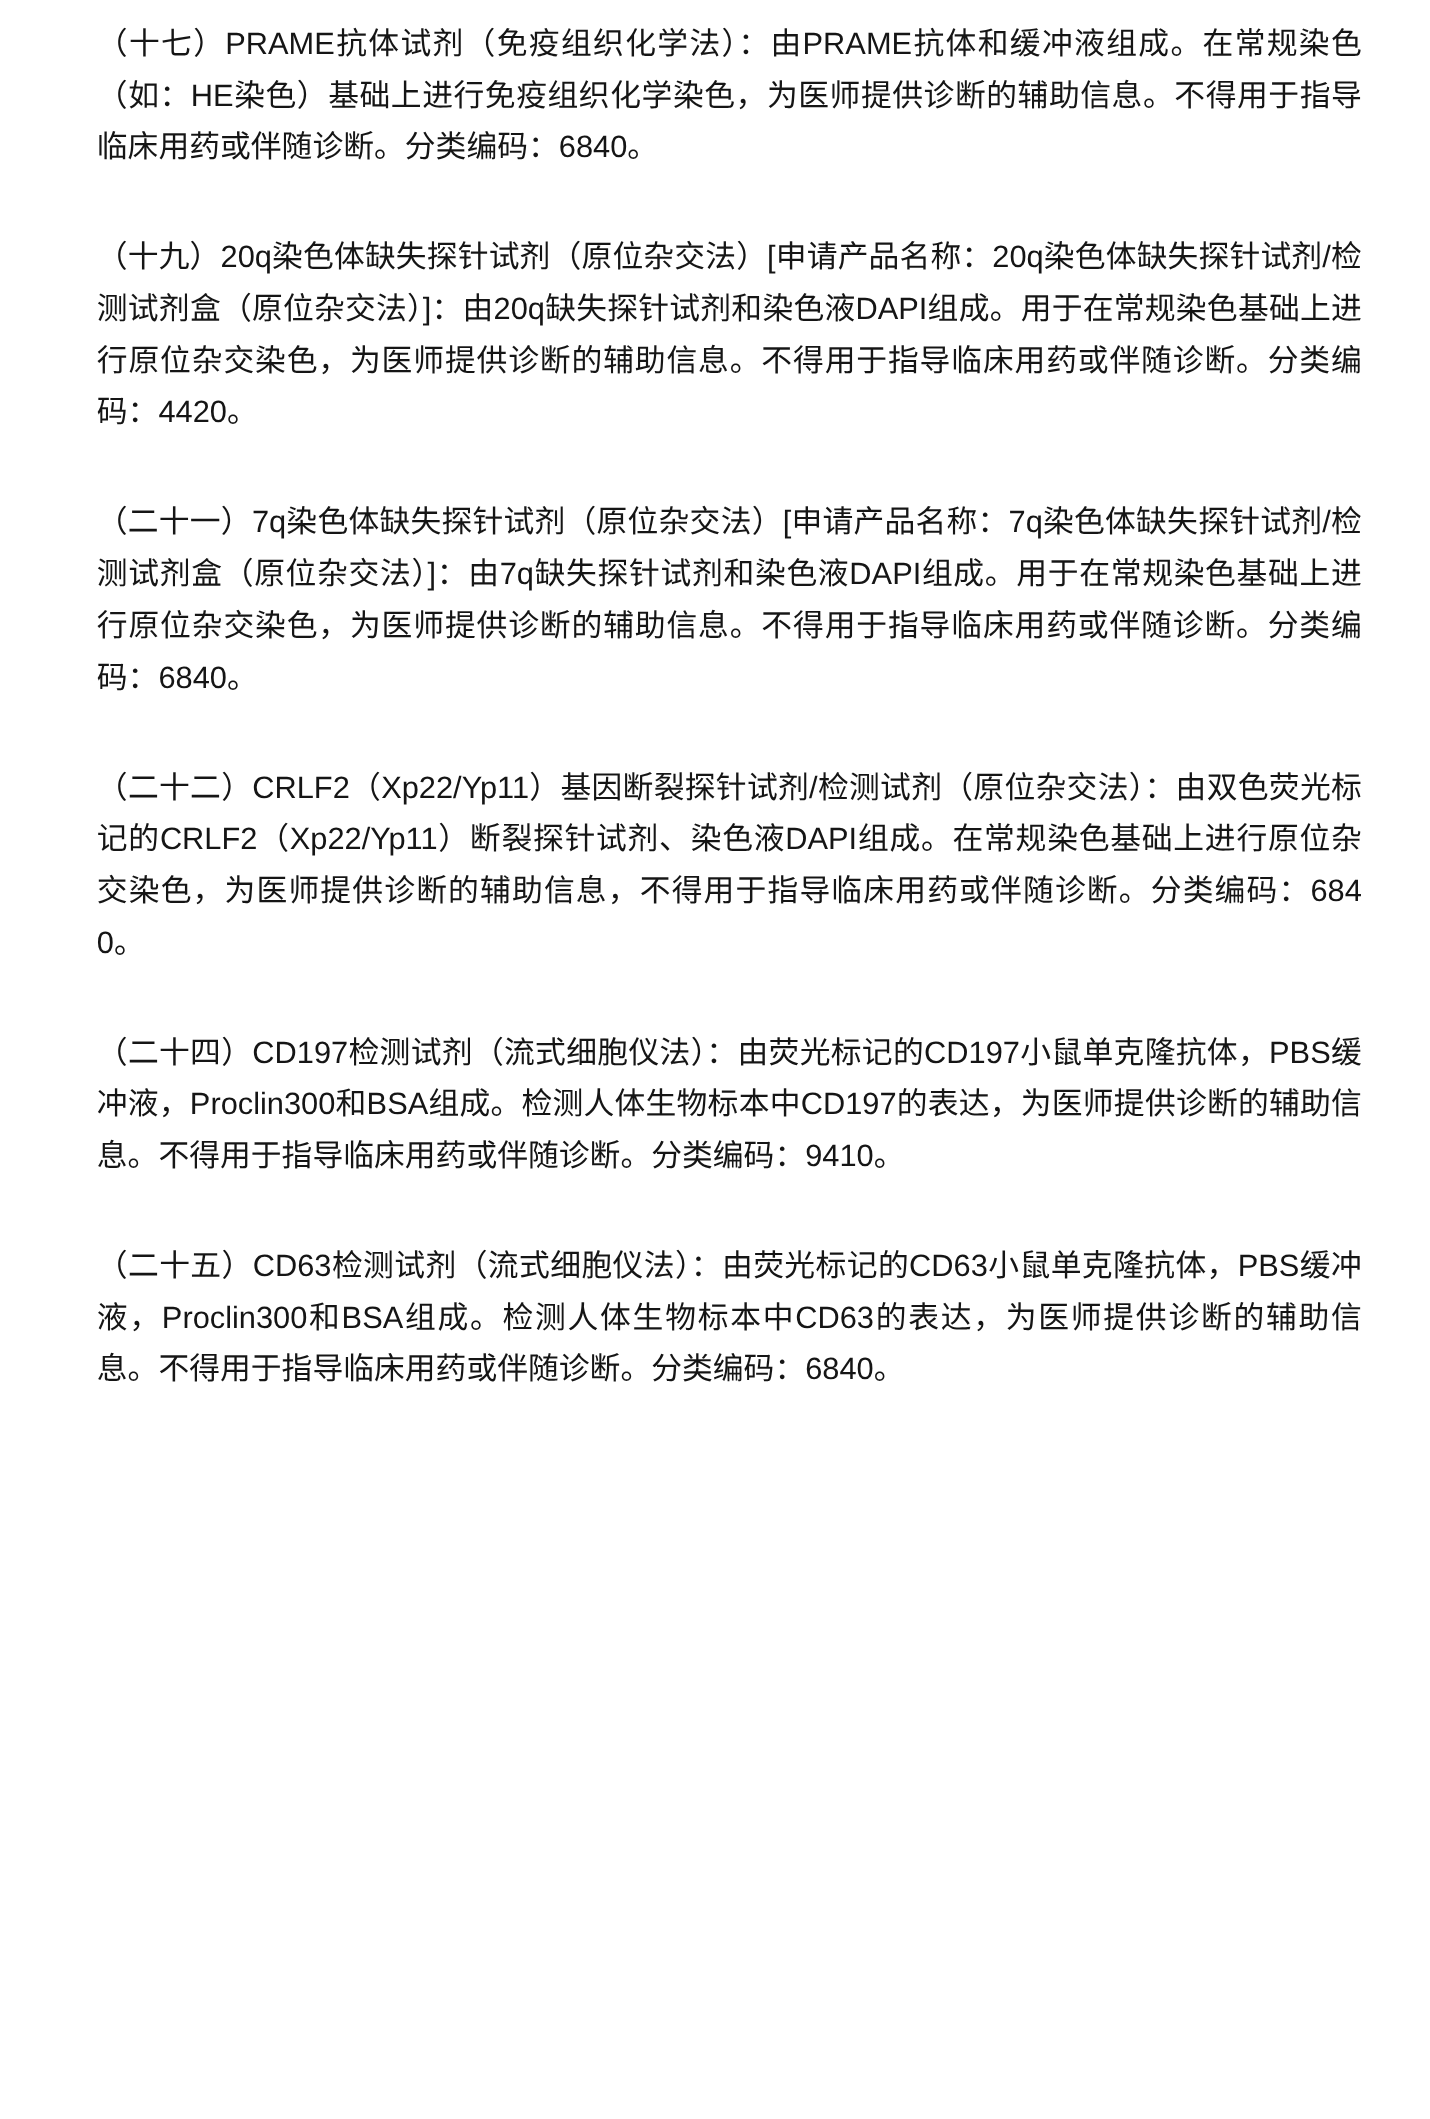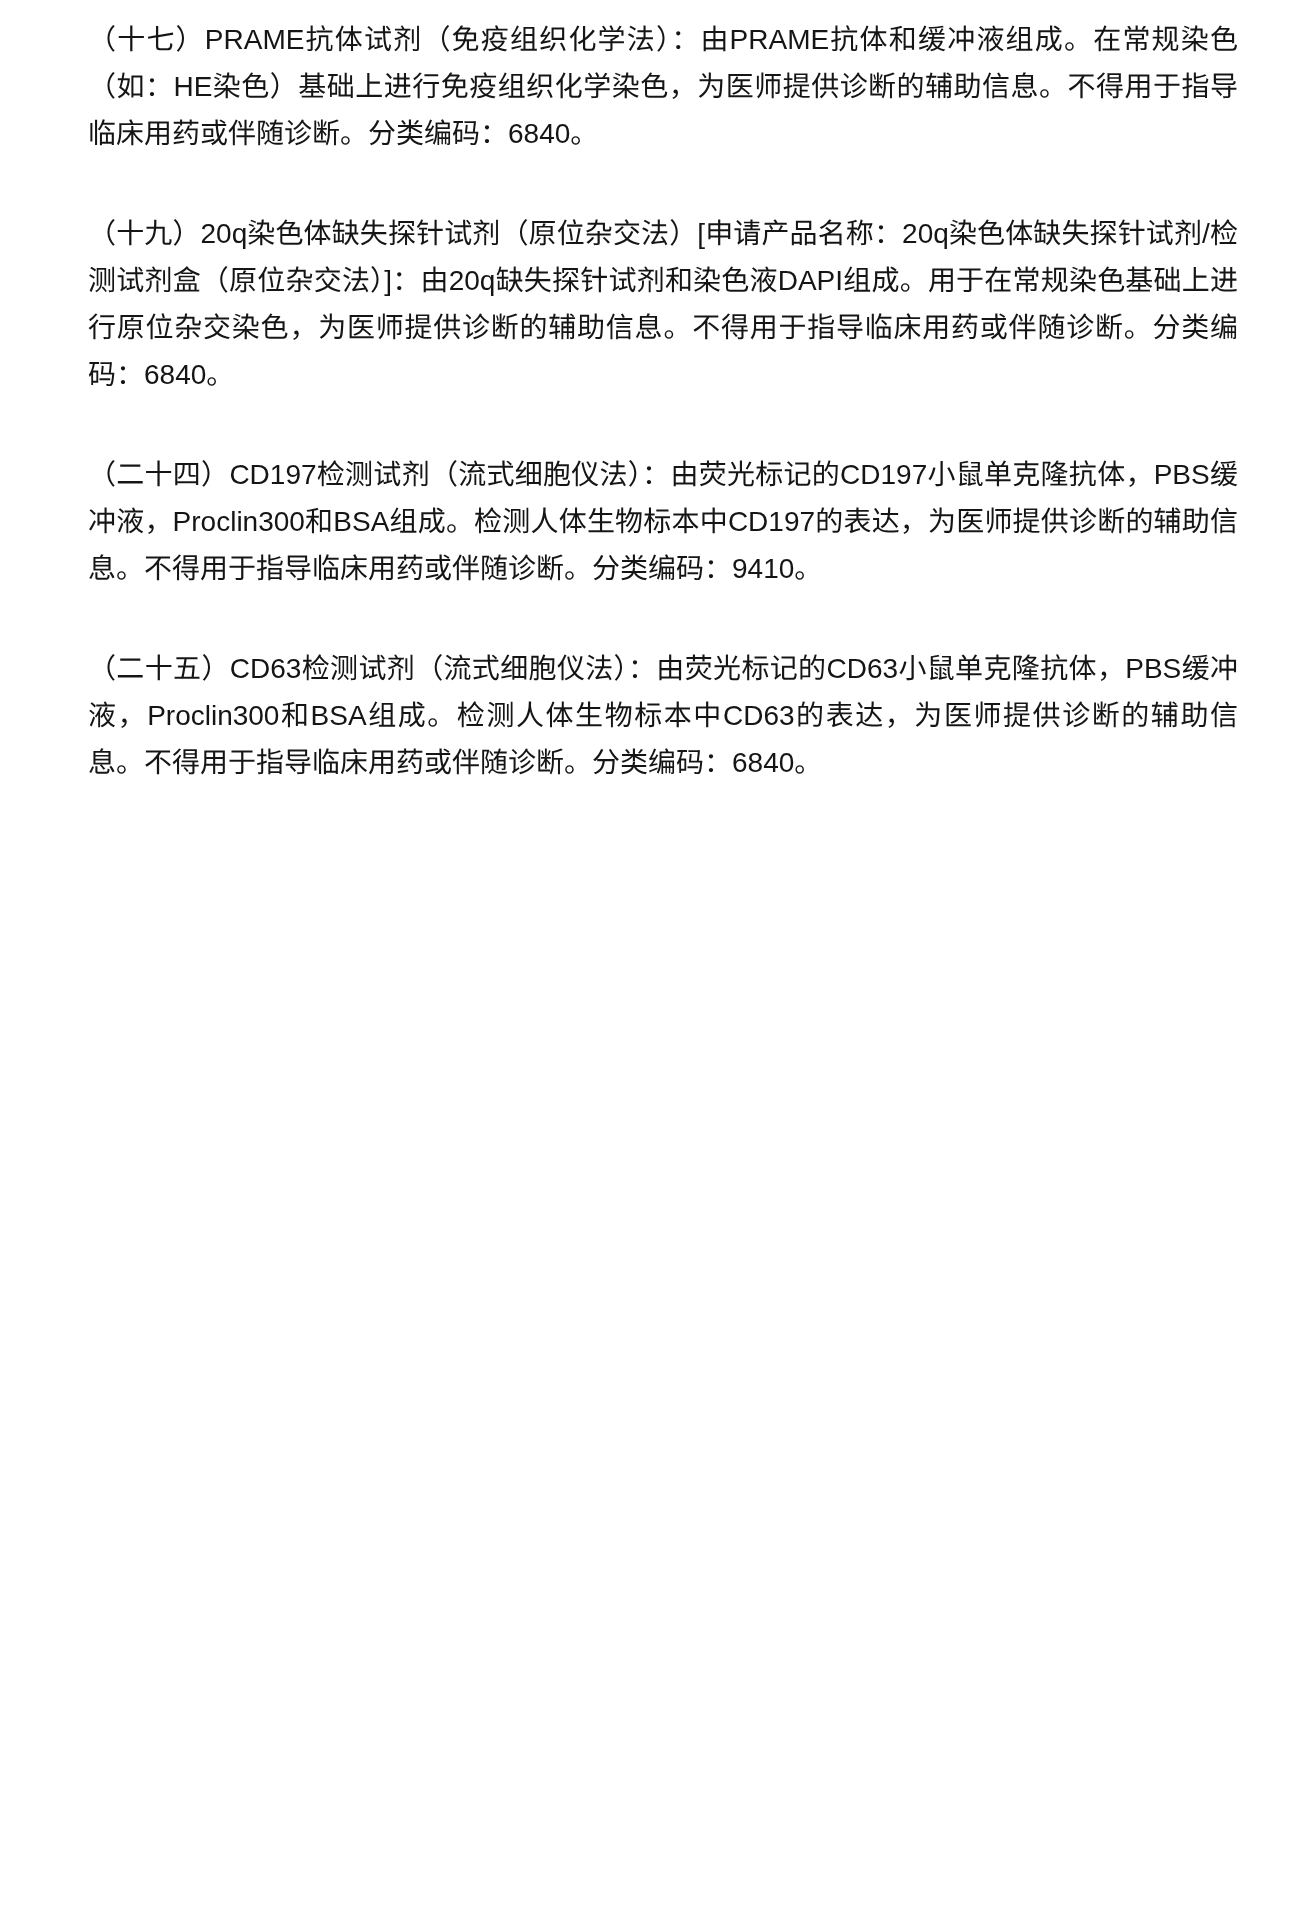--- a/index.html
+++ b/index.html
@@ -35,17 +35,19 @@
   .para:last-child {
     margin-bottom: 0;
   }
 </style>
 </head>
 <body>
 
 <div class="page">
   <main class="doc">
     <p class="para">（十七）PRAME抗体试剂（免疫组织化学法）：由PRAME抗体和缓冲液组成。在常规染色（如：HE染色）基础上进行免疫组织化学染色，为医师提供诊断的辅助信息。不得用于指导临床用药或伴随诊断。分类编码：6840。</p>
-    <p class="para">（十九）20q染色体缺失探针试剂（原位杂交法）[申请产品名称：20q染色体缺失探针试剂/检测试剂盒（原位杂交法）]：由20q缺失探针试剂和染色液DAPI组成。用于在常规染色基础上进行原位杂交染色，为医师提供诊断的辅助信息。不得用于指导临床用药或伴随诊断。分类编码：6840。</p>
+    <p class="para">（十九）20q染色体缺失探针试剂（原位杂交法）[申请产品名称：20q染色体缺失探针试剂/检测试剂盒（原位杂交法）]：由20q缺失探针试剂和染色液DAPI组成。用于在常规染色基础上进行原位杂交染色，为医师提供诊断的辅助信息。不得用于指导临床用药或伴随诊断。分类编码：4420。</p>
+    <p class="para">（二十一）7q染色体缺失探针试剂（原位杂交法）[申请产品名称：7q染色体缺失探针试剂/检测试剂盒（原位杂交法）]：由7q缺失探针试剂和染色液DAPI组成。用于在常规染色基础上进行原位杂交染色，为医师提供诊断的辅助信息。不得用于指导临床用药或伴随诊断。分类编码：6840。</p>
+    <p class="para">（二十二）CRLF2（Xp22/Yp11）基因断裂探针试剂/检测试剂（原位杂交法）：由双色荧光标记的CRLF2（Xp22/Yp11）断裂探针试剂、染色液DAPI组成。在常规染色基础上进行原位杂交染色，为医师提供诊断的辅助信息，不得用于指导临床用药或伴随诊断。分类编码：6840。</p>
     <p class="para">（二十四）CD197检测试剂（流式细胞仪法）：由荧光标记的CD197小鼠单克隆抗体，PBS缓冲液，Proclin300和BSA组成。检测人体生物标本中CD197的表达，为医师提供诊断的辅助信息。不得用于指导临床用药或伴随诊断。分类编码：9410。</p>
     <p class="para">（二十五）CD63检测试剂（流式细胞仪法）：由荧光标记的CD63小鼠单克隆抗体，PBS缓冲液，Proclin300和BSA组成。检测人体生物标本中CD63的表达，为医师提供诊断的辅助信息。不得用于指导临床用药或伴随诊断。分类编码：6840。</p>
   </main>
 </div>
 
 </body></html>

